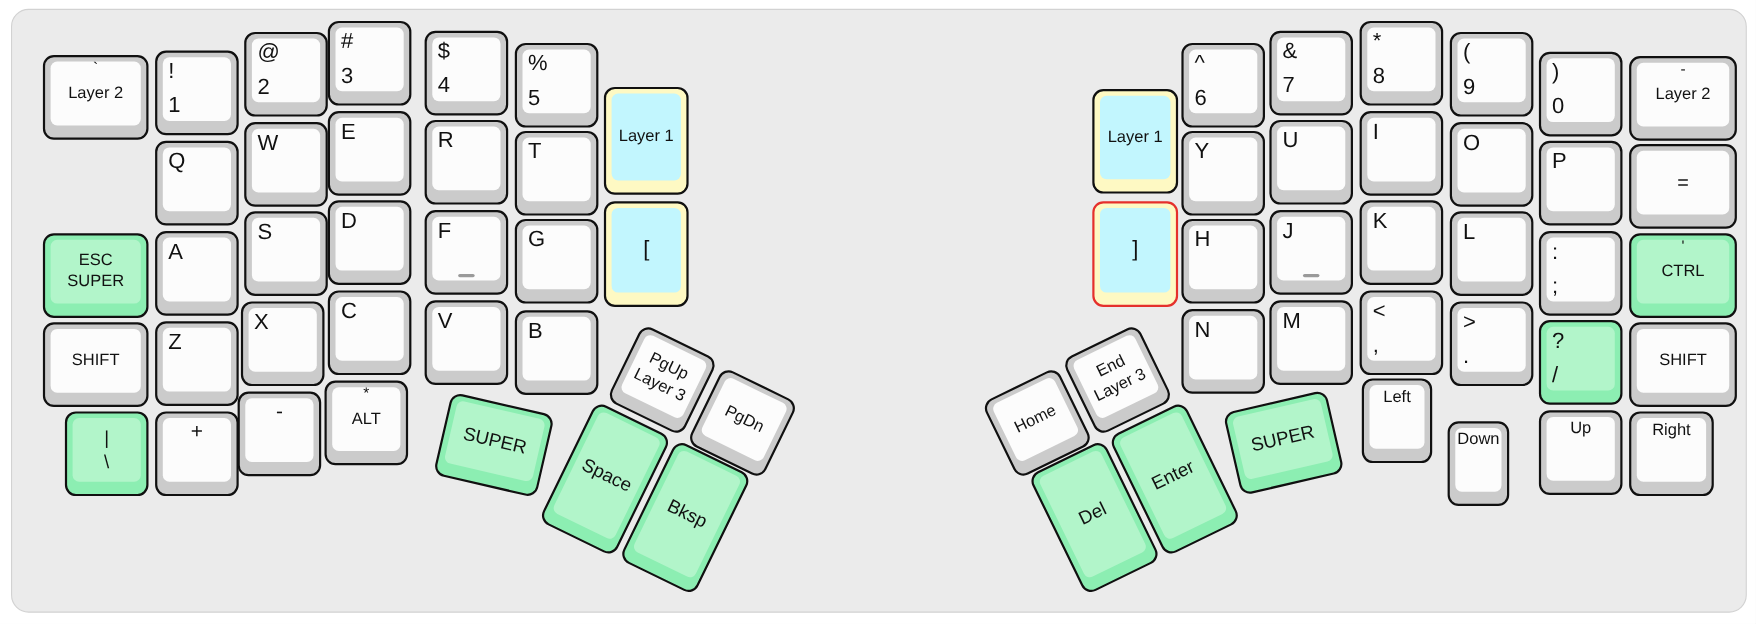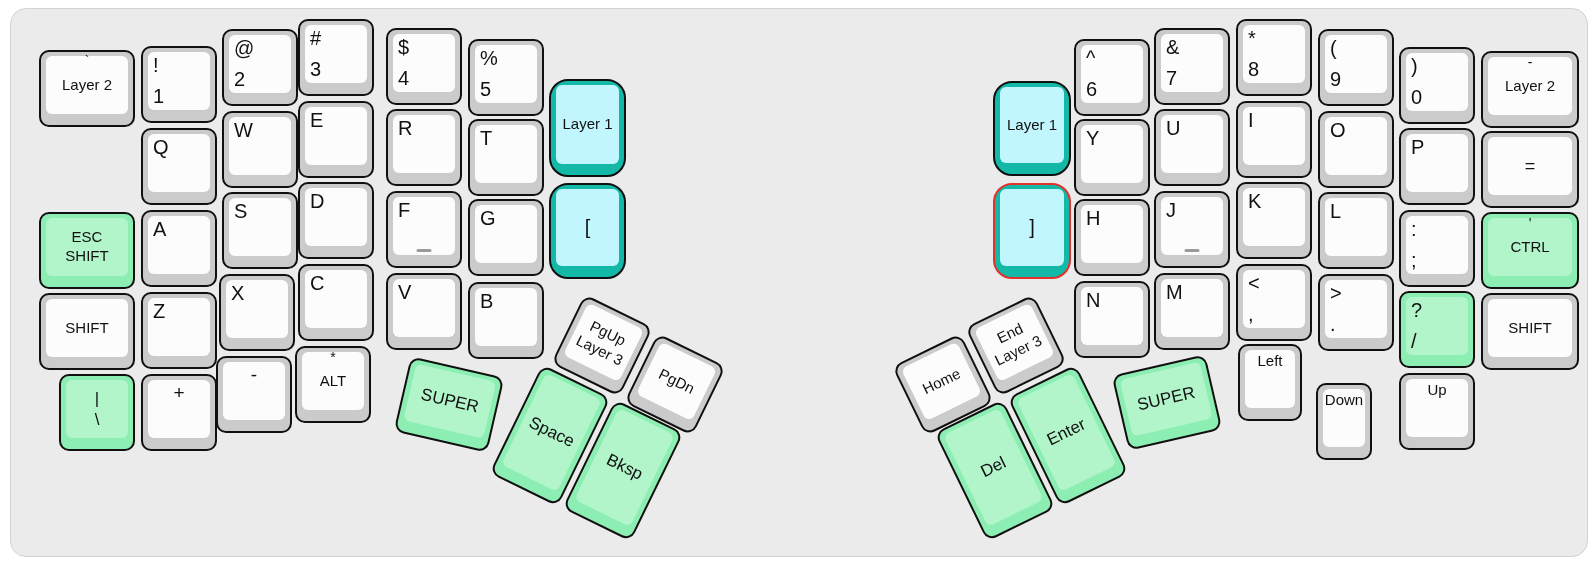--- a/index.html
+++ b/index.html
@@ -7,21 +7,21 @@
         font-family:"Liberation Sans",sans-serif;}
   .board{position:absolute;left:10px;top:8px;width:1576px;height:547px;
          background:#ebebeb;border:1px solid #d2d2d2;border-radius:16px;}
   .key{position:absolute;box-sizing:border-box;border:2px solid #101010;border-radius:10px;
        color:#111;}
   .key .face{position:absolute;left:5px;right:5px;top:4px;bottom:11px;border-radius:6px;}
   .key.white{background:#cbcbcb;}
   .key.white .face{background:#fcfcfc;}
   .key.green{background:#8ceeb2;}
   .key.green .face{background:#b2f5ca;}
-  .key.cyan{background:#14b8a6;border-radius:19px;}
+  .key.cyan{background:#fef9c3;}
   .key.cyan .face{background:#c2f6fe;}
   .key.selected{border-color:#e5302c;}
   .lbl{position:absolute;font-size:20px;line-height:1.1;color:#111;}
   .p-tl{left:10px;top:6px;}
   .p-bl{left:10px;bottom:14px;}
   .p-tc{left:0;right:0;top:7px;text-align:center;font-size:15px;}
   .p-tt{left:0;right:0;top:2px;text-align:center;font-size:14px;line-height:1;}
   .p-c{left:5px;right:5px;top:4px;bottom:11px;display:flex;align-items:center;justify-content:center;
        text-align:center;white-space:pre-line;font-size:15px;line-height:1.25;}
   .homing-bar{position:absolute;left:50%;bottom:14px;transform:translateX(-50%);
@@ -33,21 +33,21 @@
 <div class="page">
   <div class="board" id="board">
       <div class="key white" style="left: 28px; top: 41px; width: 96px; height: 77px;">
         <div class="face"></div>
         <span class="lbl p-tt">`</span>
         <span class="lbl p-c">Layer 2</span>
       </div>
       <div class="key green" style="left: 28px; top: 203px; width: 96px; height: 77px;">
         <div class="face"></div>
         <span class="lbl p-c">ESC
-SHIFT</span>
+SUPER</span>
       </div>
       <div class="key white" style="left: 28px; top: 284px; width: 96px; height: 77px;">
         <div class="face"></div>
         <span class="lbl p-c">SHIFT</span>
       </div>
       <div class="key green" style="left: 48px; top: 365px; width: 76px; height: 77px;">
         <div class="face"></div>
         <span class="lbl p-c" style="font-size: 17px;">|
 \</span>
       </div>
@@ -299,20 +299,24 @@
         <span class="lbl p-c" style="font-size: 18px;">=</span>
       </div>
       <div class="key green" style="left: 1470px; top: 203px; width: 98px; height: 77px;">
         <div class="face"></div>
         <span class="lbl p-tt">'</span>
         <span class="lbl p-c">CTRL</span>
       </div>
       <div class="key white" style="left: 1470px; top: 284px; width: 98px; height: 77px;">
         <div class="face"></div>
         <span class="lbl p-c">SHIFT</span>
+      </div>
+      <div class="key white" style="left: 1470px; top: 365px; width: 77px; height: 77px;">
+        <div class="face"></div>
+        <span class="lbl p-tc">Right</span>
       </div>
       <div class="key white" style="left: 894px; top: 337px; width: 76px; height: 77px; transform: rotate(-26deg);">
         <div class="face"></div>
         <span class="lbl p-c">Home</span>
       </div>
       <div class="key white" style="left: 967px; top: 298px; width: 76px; height: 77px; transform: rotate(-26deg);">
         <div class="face"></div>
         <span class="lbl p-c">End
 Layer 3</span>
       </div>

